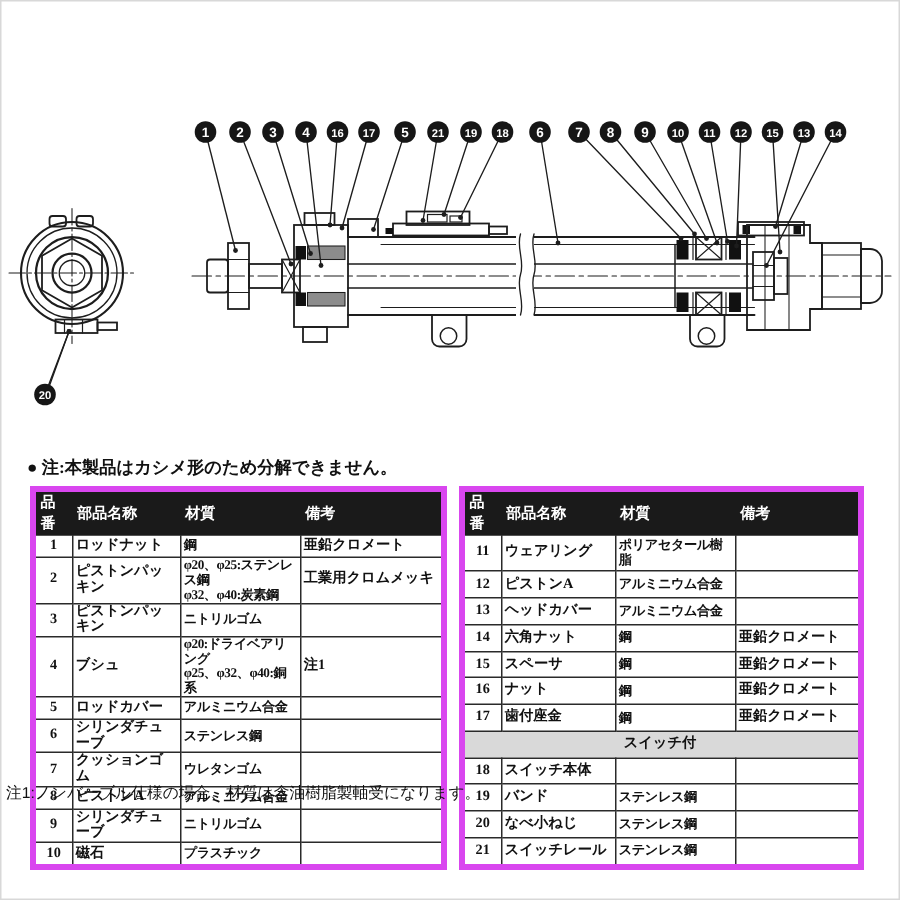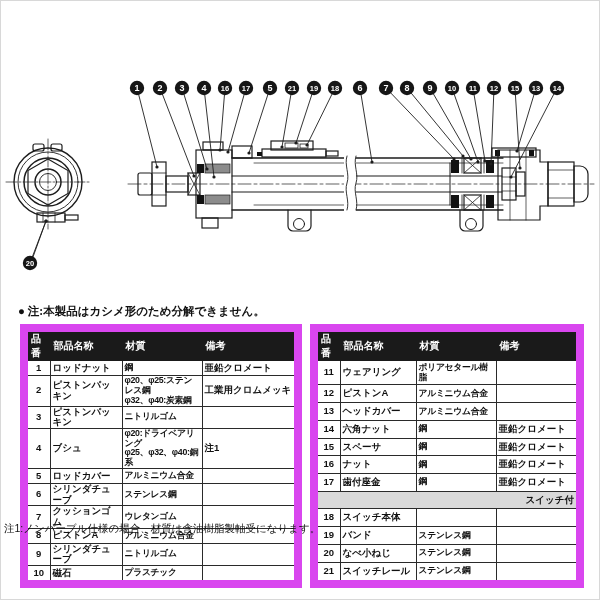--- a/index.html
+++ b/index.html
@@ -4,35 +4,35 @@
 <style>
   html,body{margin:0;padding:0;}
   body{
     width:600px;height:600px;position:relative;background:#fff;
     font-family:"Liberation Sans",sans-serif;color:#111;overflow:hidden;
   }
   .frame{position:absolute;inset:0;border:1px solid #d8d8d8;pointer-events:none;}
   #drawing{position:absolute;left:0;top:0;}
   #note-top{position:absolute;left:18px;top:304px;font-size:11.5px;font-weight:bold;white-space:nowrap;font-family:Liberation Serif, serif;}
   #tables{position:absolute;left:20px;top:324px;display:flex;}
-  table{border-collapse:collapse;table-layout:fixed;border:8px solid #d946ef;}
+  table{border-collapse:collapse;table-layout:fixed;border:4px solid #d946ef;font-family:Liberation Serif, serif;}
   #t-left{width:274px;margin-right:8px;}
   #t-right{width:266px;}
   th{
     background:#1a1a1a;color:#fff;font-size:10px;text-align:left;
     padding:0 3px;height:14px;border:1px solid #1a1a1a;font-weight:bold;
   }
   td{
     border:1px solid #2a2a2a;font-size:9.5px;font-weight:bold;color:#111;
     padding:0 2px;height:14px;line-height:1.12;overflow:hidden;white-space:pre-line;
   }
   .col-no{text-align:center;padding:0;}
   .col-mat{font-size:8.8px;letter-spacing:-0.3px;}
   tr.tall td{height:29px;}
-  .switch-row td{background:#d9d9d9;text-align:right;padding-left:0;}
+  .switch-row td{background:#d9d9d9;text-align:center;padding-left:0;}
   #note-bottom{position:absolute;left:4px;top:522px;font-size:10.5px;font-weight:normal;white-space:nowrap;}
 </style>
 </head>
 <body>
 
 <div class="frame"></div>
 
 <svg id="drawing" width="600" height="310" viewBox="0 0 600 310">
   <g stroke="#1d1d1d" fill="none" stroke-width="1.2" stroke-linecap="round">
 

